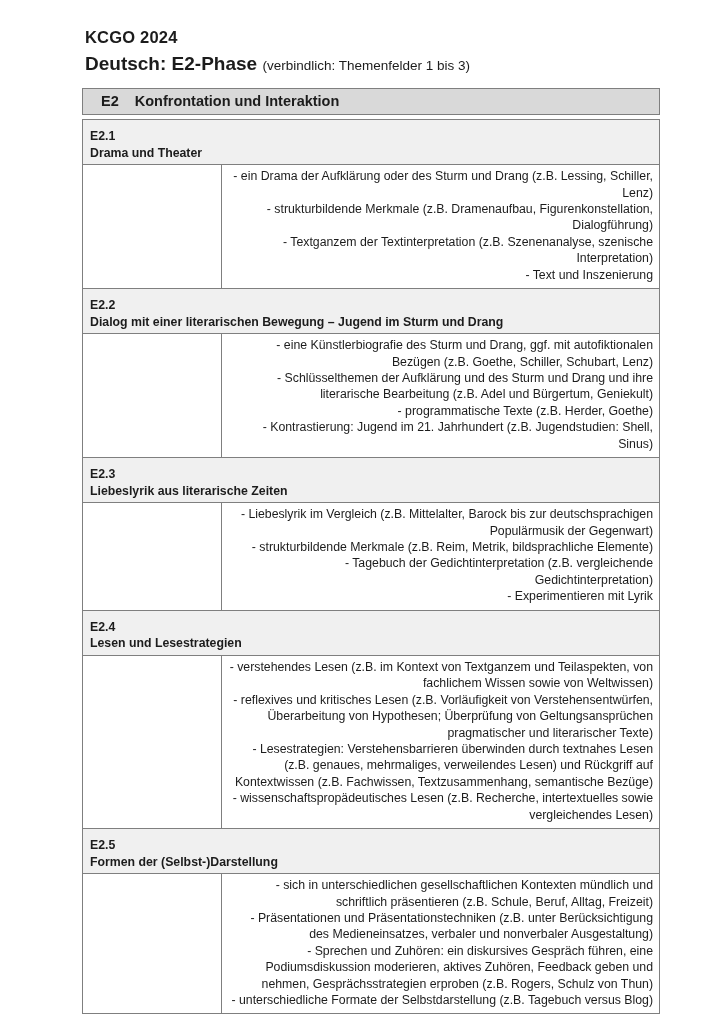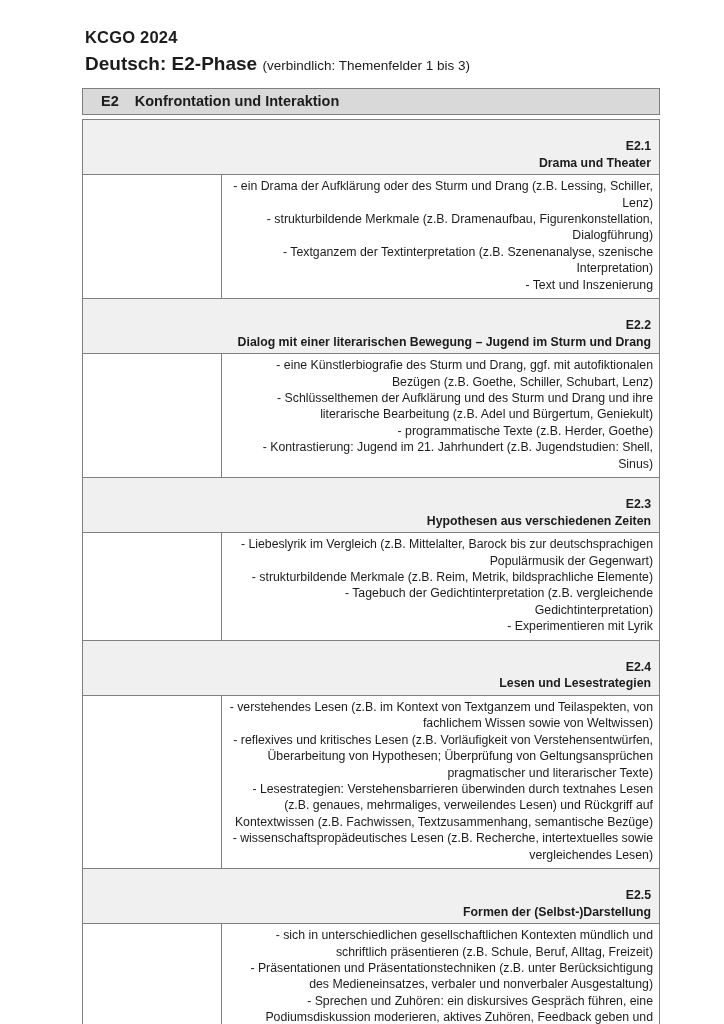--- a/index.html
+++ b/index.html
@@ -38,22 +38,21 @@
   .main-header .code{display:inline-block;margin-right:16px;}
   .sections{
     border:1px solid var(--border);
   }
   .section + .section{border-top:1px solid var(--border);}
   .section-header{
     background:var(--section-header-bg);
     border-bottom:1px solid var(--border);
     font-size:12.3px;font-weight:bold;
     line-height:16.6px;
-    padding:18px 8px 3px 7px;
-    text-align:right;
+    padding:8px 8px 3px 7px;
   }
   .section-body{display:flex;align-items:stretch;text-align:right;}
   .left-cell{
     width:139px;flex:0 0 139px;
     border-right:1px solid var(--border);
   }
   .right-cell{
     flex:1;
     font-size:12.3px;
     line-height:16.4px;
@@ -105,21 +104,21 @@
               <div class="item">- eine Künstlerbiografie des Sturm und Drang, ggf. mit autofiktionalen Bezügen (z.B. Goethe, Schiller, Schubart, Lenz)</div>
               <div class="item">- Schlüsselthemen der Aufklärung und des Sturm und Drang und ihre literarische Bearbeitung (z.B. Adel und Bürgertum, Geniekult)</div>
               <div class="item">- programmatische Texte (z.B. Herder, Goethe)</div>
               <div class="item">- Kontrastierung: Jugend im 21. Jahrhundert (z.B. Jugendstudien: Shell, Sinus)</div>
             </div>
           </div>
         </div>
         <div class="section">
           <div class="section-header">
             <div>E2.3</div>
-            <div>Hypothesen aus verschiedenen Zeiten</div>
+            <div>Liebeslyrik aus literarische Zeiten</div>
           </div>
           <div class="section-body">
             <div class="left-cell"></div>
             <div class="right-cell">
               <div class="item">- Liebeslyrik im Vergleich (z.B. Mittelalter, Barock bis zur deutschsprachigen Populärmusik der Gegenwart)</div>
               <div class="item">- strukturbildende Merkmale (z.B. Reim, Metrik, bildsprachliche Elemente)</div>
               <div class="item">- Tagebuch der Gedichtinterpretation (z.B. vergleichende Gedichtinterpretation)</div>
               <div class="item">- Experimentieren mit Lyrik</div>
             </div>
           </div>

